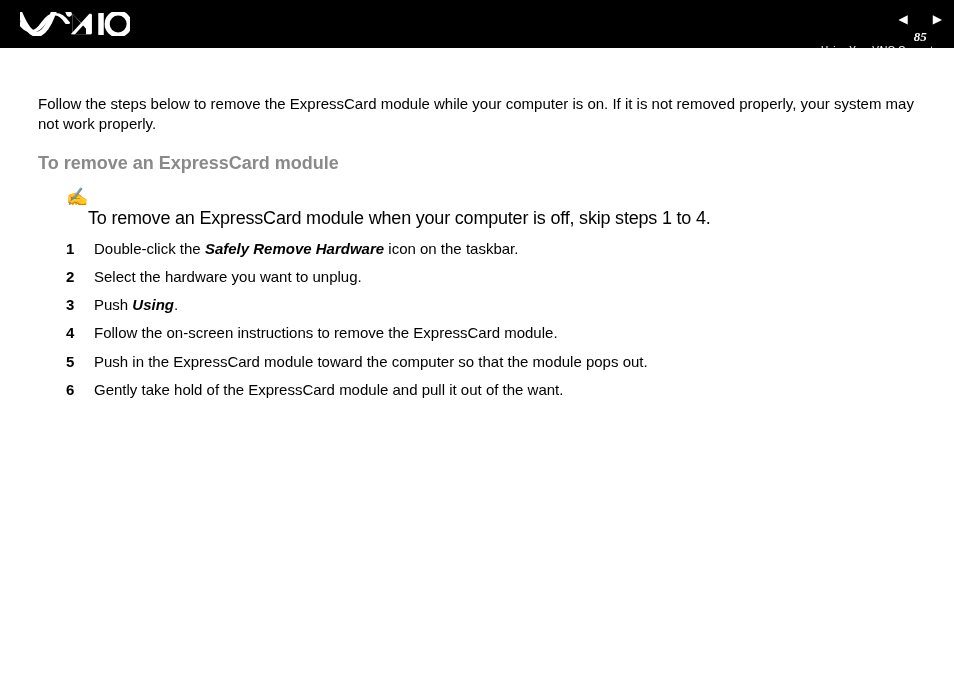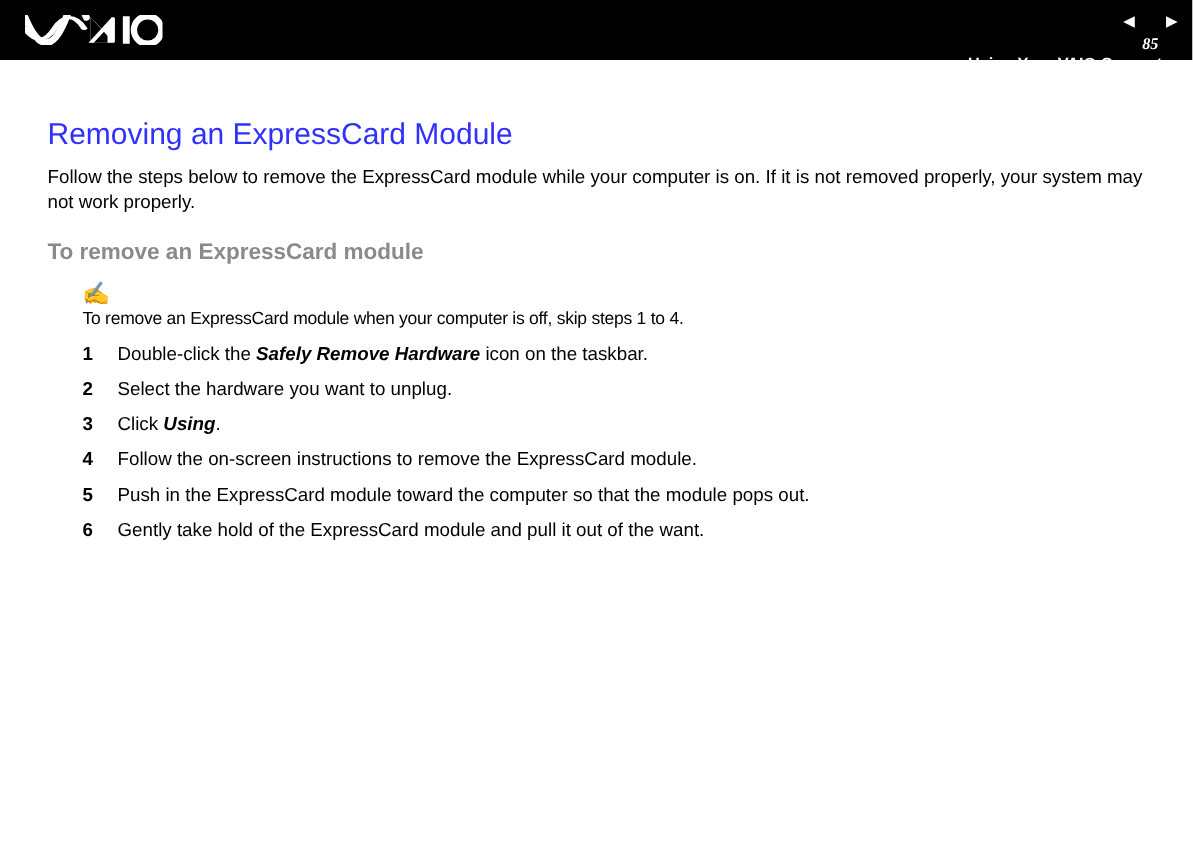--- a/index.html
+++ b/index.html
@@ -37,22 +37,22 @@
     }
     .nav-row .arrow { font-size: 12px; color: #fff; line-height: 1; }
     .nav-row .pg {
       font-style: italic;
       font-weight: bold;
       font-size: 13px;
       font-family: Georgia, 'Times New Roman', serif;
       margin-top: 36px;
     }
     .section-label {
-      font-weight: bold;
-      font-size: 13px;
+      font-weight: normal;
+      font-size: 10px;
       margin-top: 0px;
     }
     .content {
       padding: 46px 38px 20px 38px;
     }
     h1.title {
       color: #3030ff;
       font-weight: normal;
       font-size: 24px;
       margin-bottom: 10px;
@@ -75,24 +75,25 @@
     }
     .note-icon {
       color: #7a7a7a;
       font-size: 18px;
       line-height: 1;
       margin-bottom: 2px;
       display: block;
     }
     .note-text {
       font-family: Arial, Helvetica, sans-serif;
-      font-size: 14px;
+      font-size: 18px;
       font-stretch: condensed;
       letter-spacing: -0.2px;
       color: #000;
+      margin-left: 22px;
     }
     ol.steps {
       list-style: none;
       margin-left: 0;
     }
     ol.steps li {
       display: flex;
       align-items: baseline;
       font-size: 15px;
       line-height: 1.35;
@@ -131,41 +132,40 @@
     <div class="nav-row">
       <span class="arrow">◀</span>
       <span class="pg">85</span>
       <span class="arrow">▶</span>
     </div>
     <div class="section-label">Using Your VAIO Computer</div>
   </div>
 </div>
 
 <div class="content">
-  <h1 class="title">Removing an ExpressCard Module</h1>
   <p class="intro">Follow the steps below to remove the ExpressCard module while your computer is on. If it is not removed properly, your system may not work properly.</p>
   <h2 class="subhead">To remove an ExpressCard module</h2>
 
   <div class="note-block">
     <span class="note-icon">✍</span>
     <span class="note-text">To remove an ExpressCard module when your computer is off, skip steps 1 to 4.</span>
   </div>
 
   <ol class="steps">
     <li>
       <span class="num">1</span>
       <span class="step-text"><span>Double-click the </span><b>Safely Remove Hardware</b><span> icon on the taskbar.</span></span>
     </li>
     <li>
       <span class="num">2</span>
       <span class="step-text"><span>Select the hardware you want to unplug.</span><b></b><span></span></span>
     </li>
     <li>
       <span class="num">3</span>
-      <span class="step-text"><span>Click </span><b>Using</b><span>.</span></span>
+      <span class="step-text"><span>Push </span><b>Using</b><span>.</span></span>
     </li>
     <li>
       <span class="num">4</span>
       <span class="step-text"><span>Follow the on-screen instructions to remove the ExpressCard module.</span><b></b><span></span></span>
     </li>
     <li>
       <span class="num">5</span>
       <span class="step-text"><span>Push in the ExpressCard module toward the computer so that the module pops out.</span><b></b><span></span></span>
     </li>
     <li>

